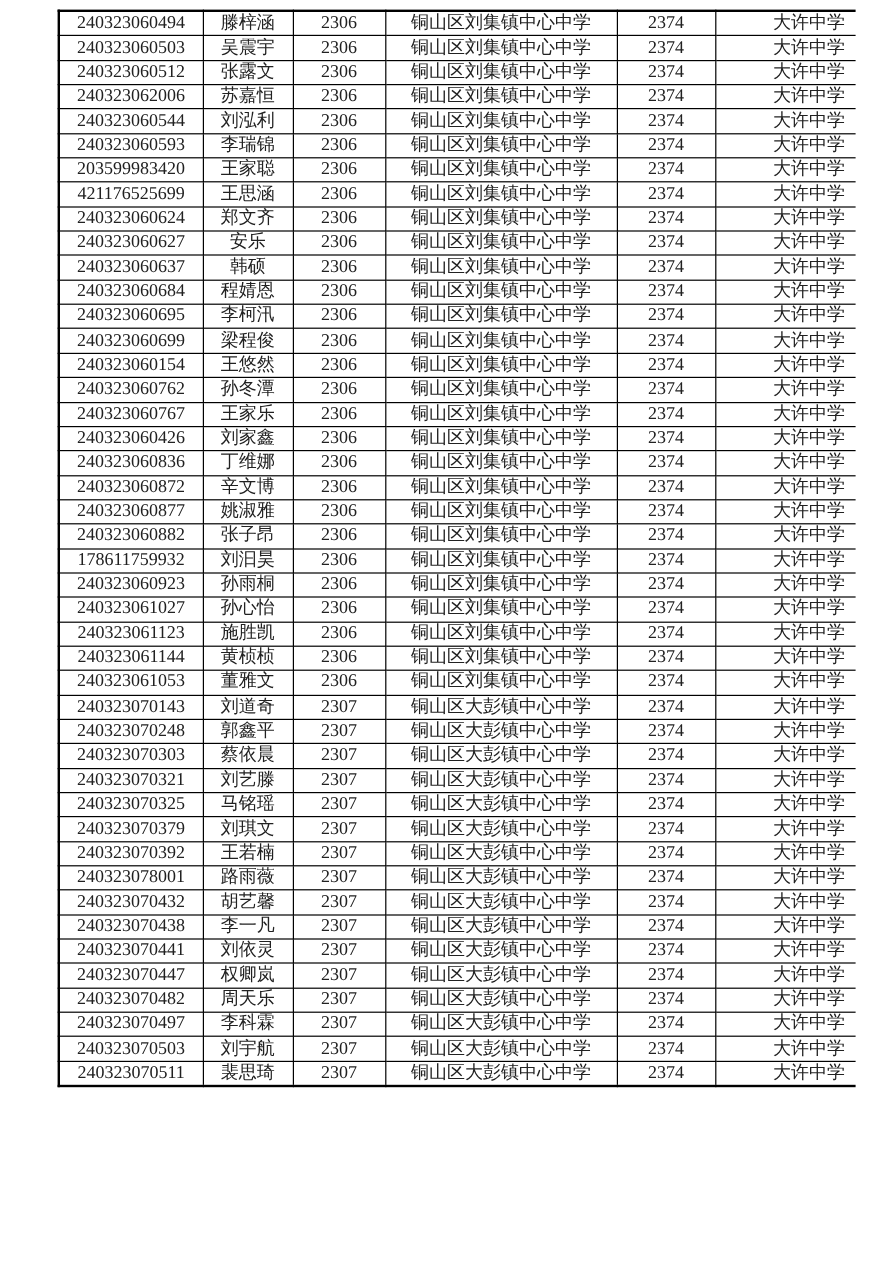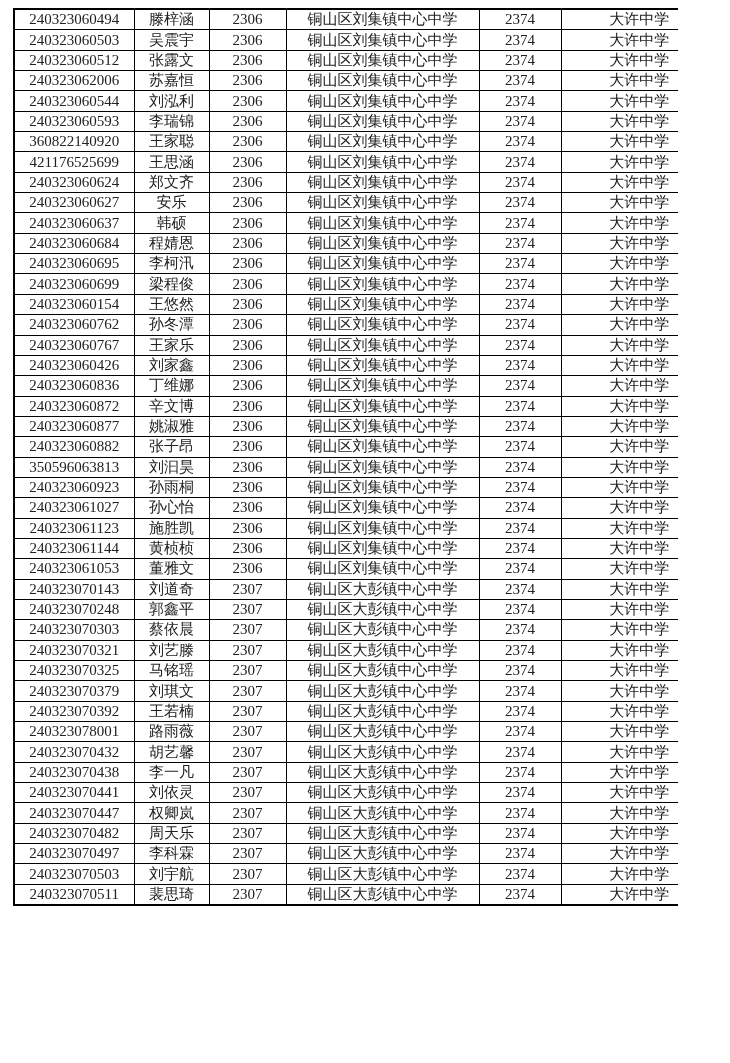--- a/index.html
+++ b/index.html
@@ -11,20 +11,21 @@
     width: 730px;
     height: 1063px;
     font-family: "Liberation Serif", "DejaVu Serif", serif;
   }
   .page {
     position: relative;
     width: 678px;
     height: 1063px;
     background: #ffffff;
     overflow: hidden;
+    margin-left: 35px;
   }
   table.roster {
     position: absolute;
     left: 13px;
     top: 8px;
     width: 704px;
     border-collapse: collapse;
     table-layout: fixed;
     border: 2px solid #000000;
   }
@@ -97,21 +98,21 @@
         </tr>
         <tr>
           <td>240323060593</td>
           <td>李瑞锦</td>
           <td>2306</td>
           <td>铜山区刘集镇中心中学</td>
           <td>2374</td>
           <td>大许中学</td>
         </tr>
         <tr>
-          <td>360822140920</td>
+          <td>203599983420</td>
           <td>王家聪</td>
           <td>2306</td>
           <td>铜山区刘集镇中心中学</td>
           <td>2374</td>
           <td>大许中学</td>
         </tr>
         <tr>
           <td>421176525699</td>
           <td>王思涵</td>
           <td>2306</td>
@@ -225,21 +226,21 @@
         </tr>
         <tr>
           <td>240323060882</td>
           <td>张子昂</td>
           <td>2306</td>
           <td>铜山区刘集镇中心中学</td>
           <td>2374</td>
           <td>大许中学</td>
         </tr>
         <tr>
-          <td>350596063813</td>
+          <td>178611759932</td>
           <td>刘汩昊</td>
           <td>2306</td>
           <td>铜山区刘集镇中心中学</td>
           <td>2374</td>
           <td>大许中学</td>
         </tr>
         <tr>
           <td>240323060923</td>
           <td>孙雨桐</td>
           <td>2306</td>

